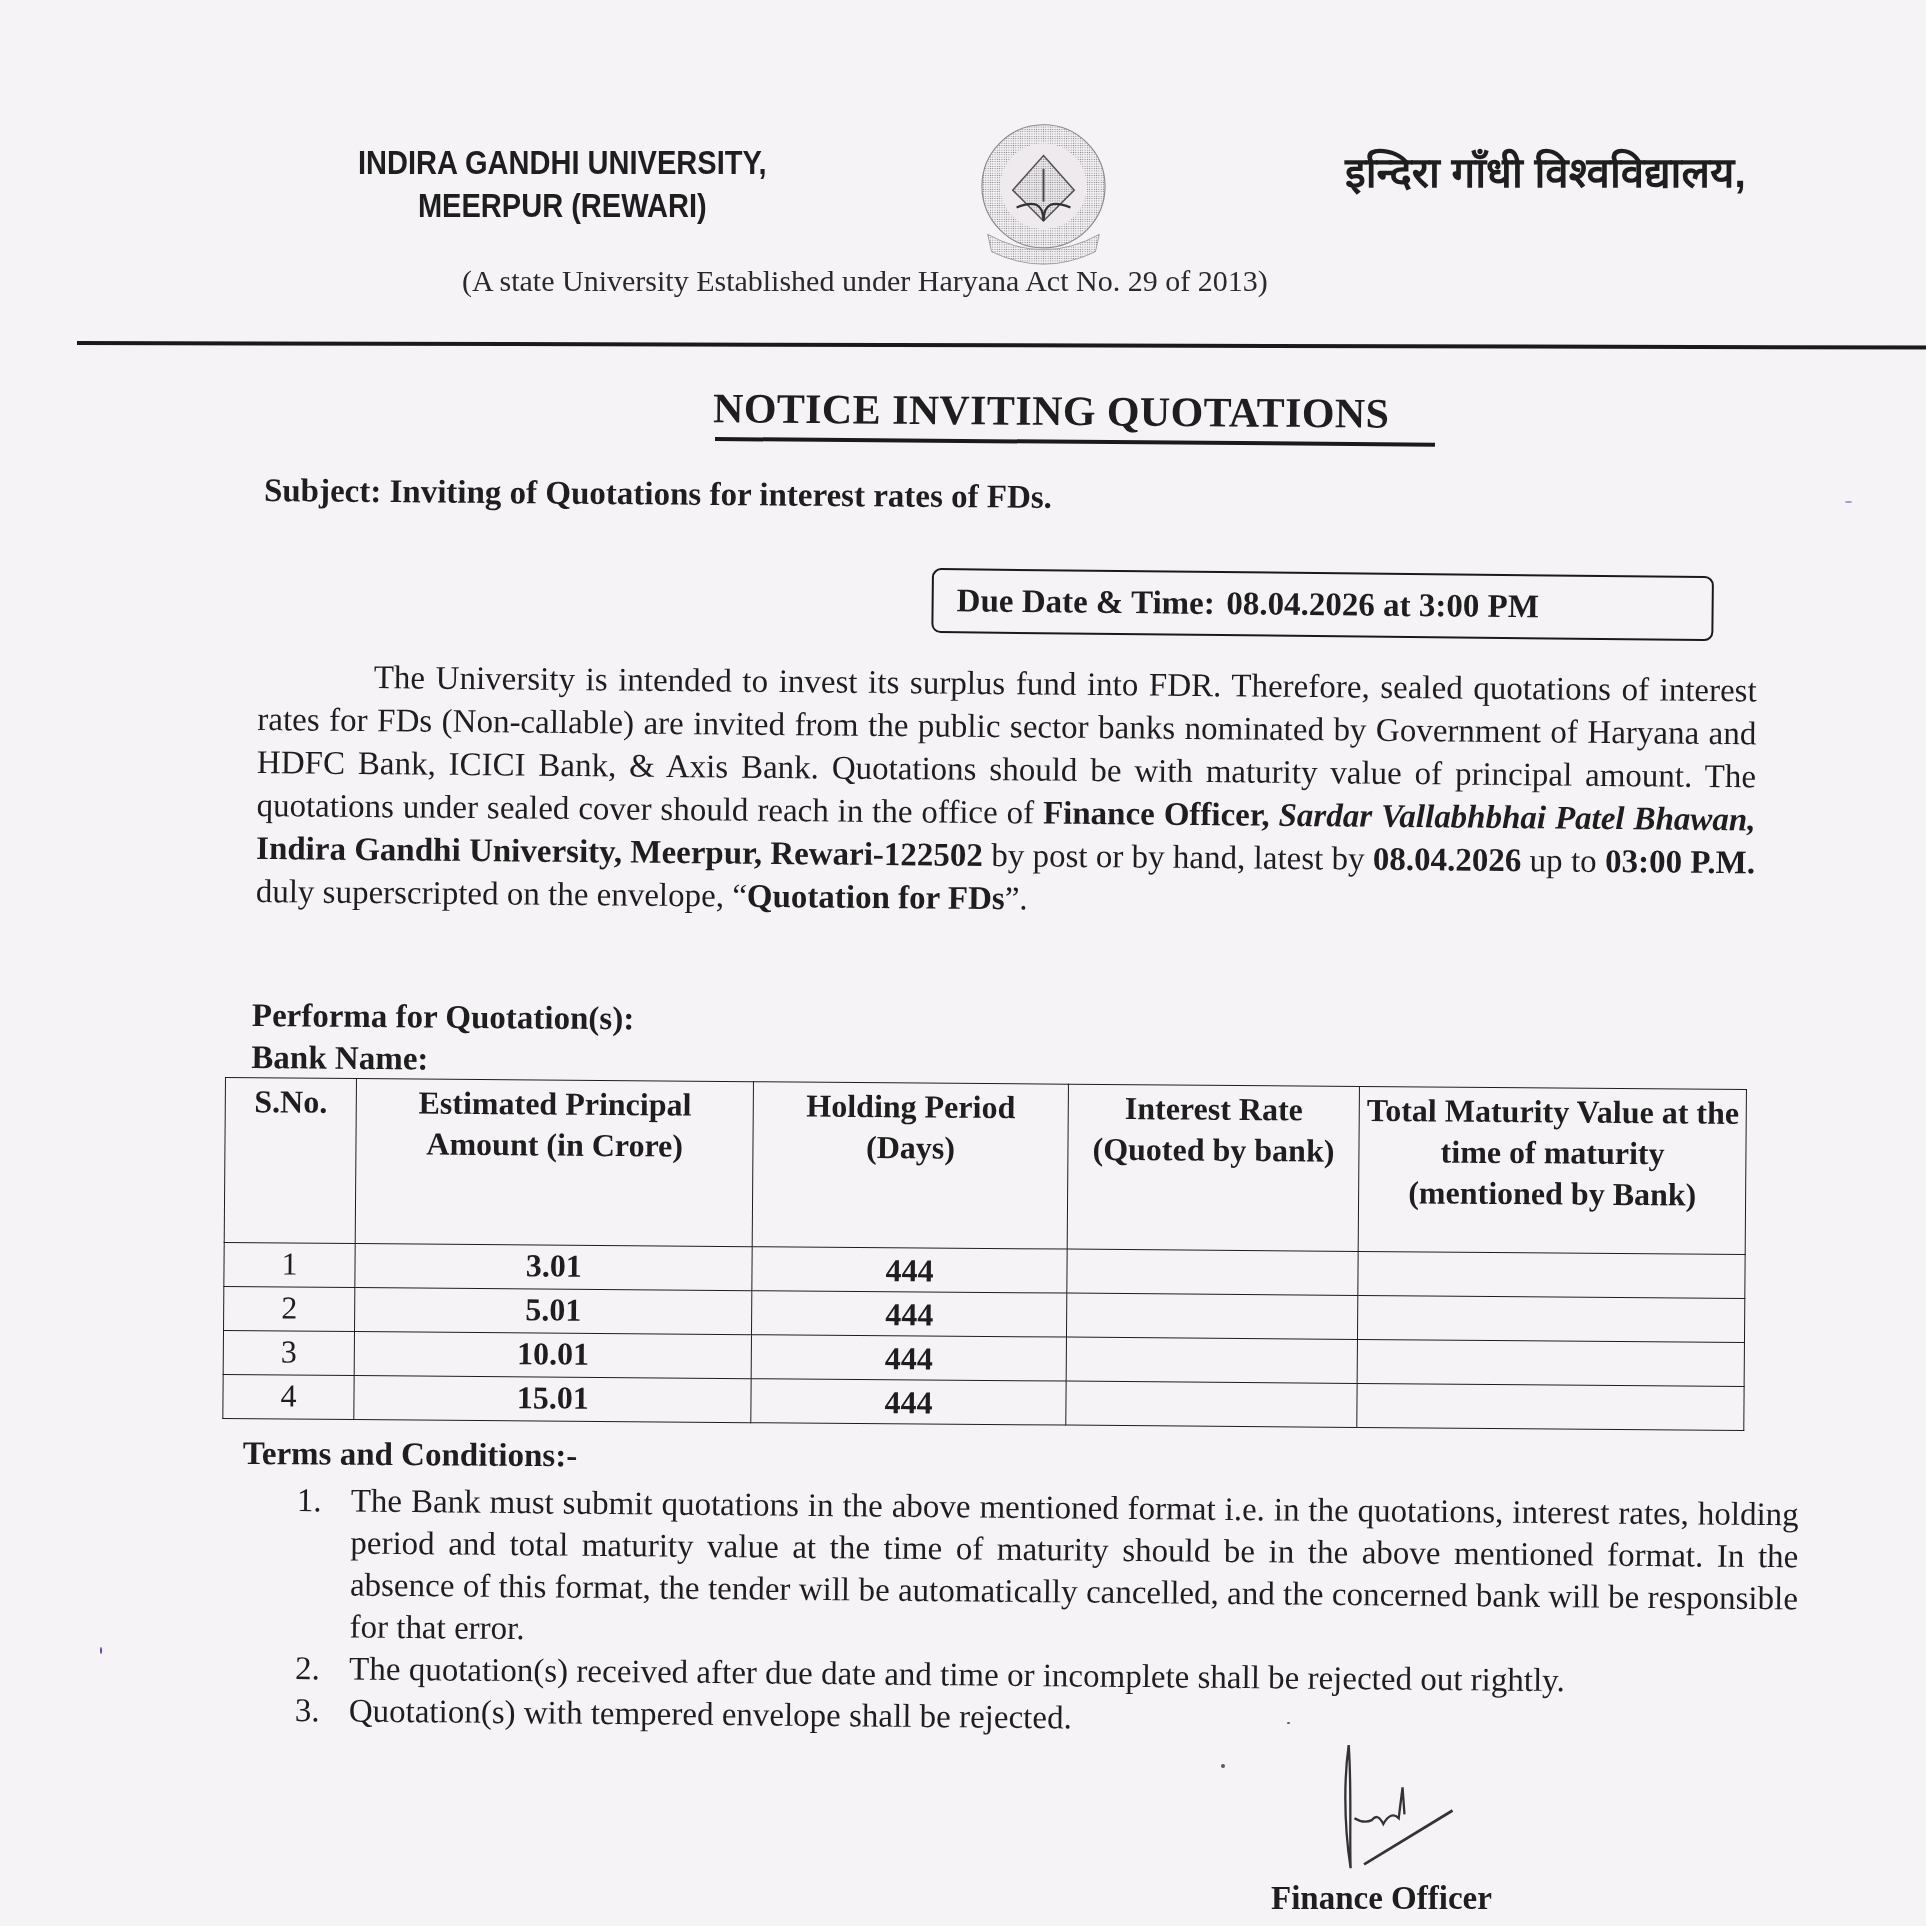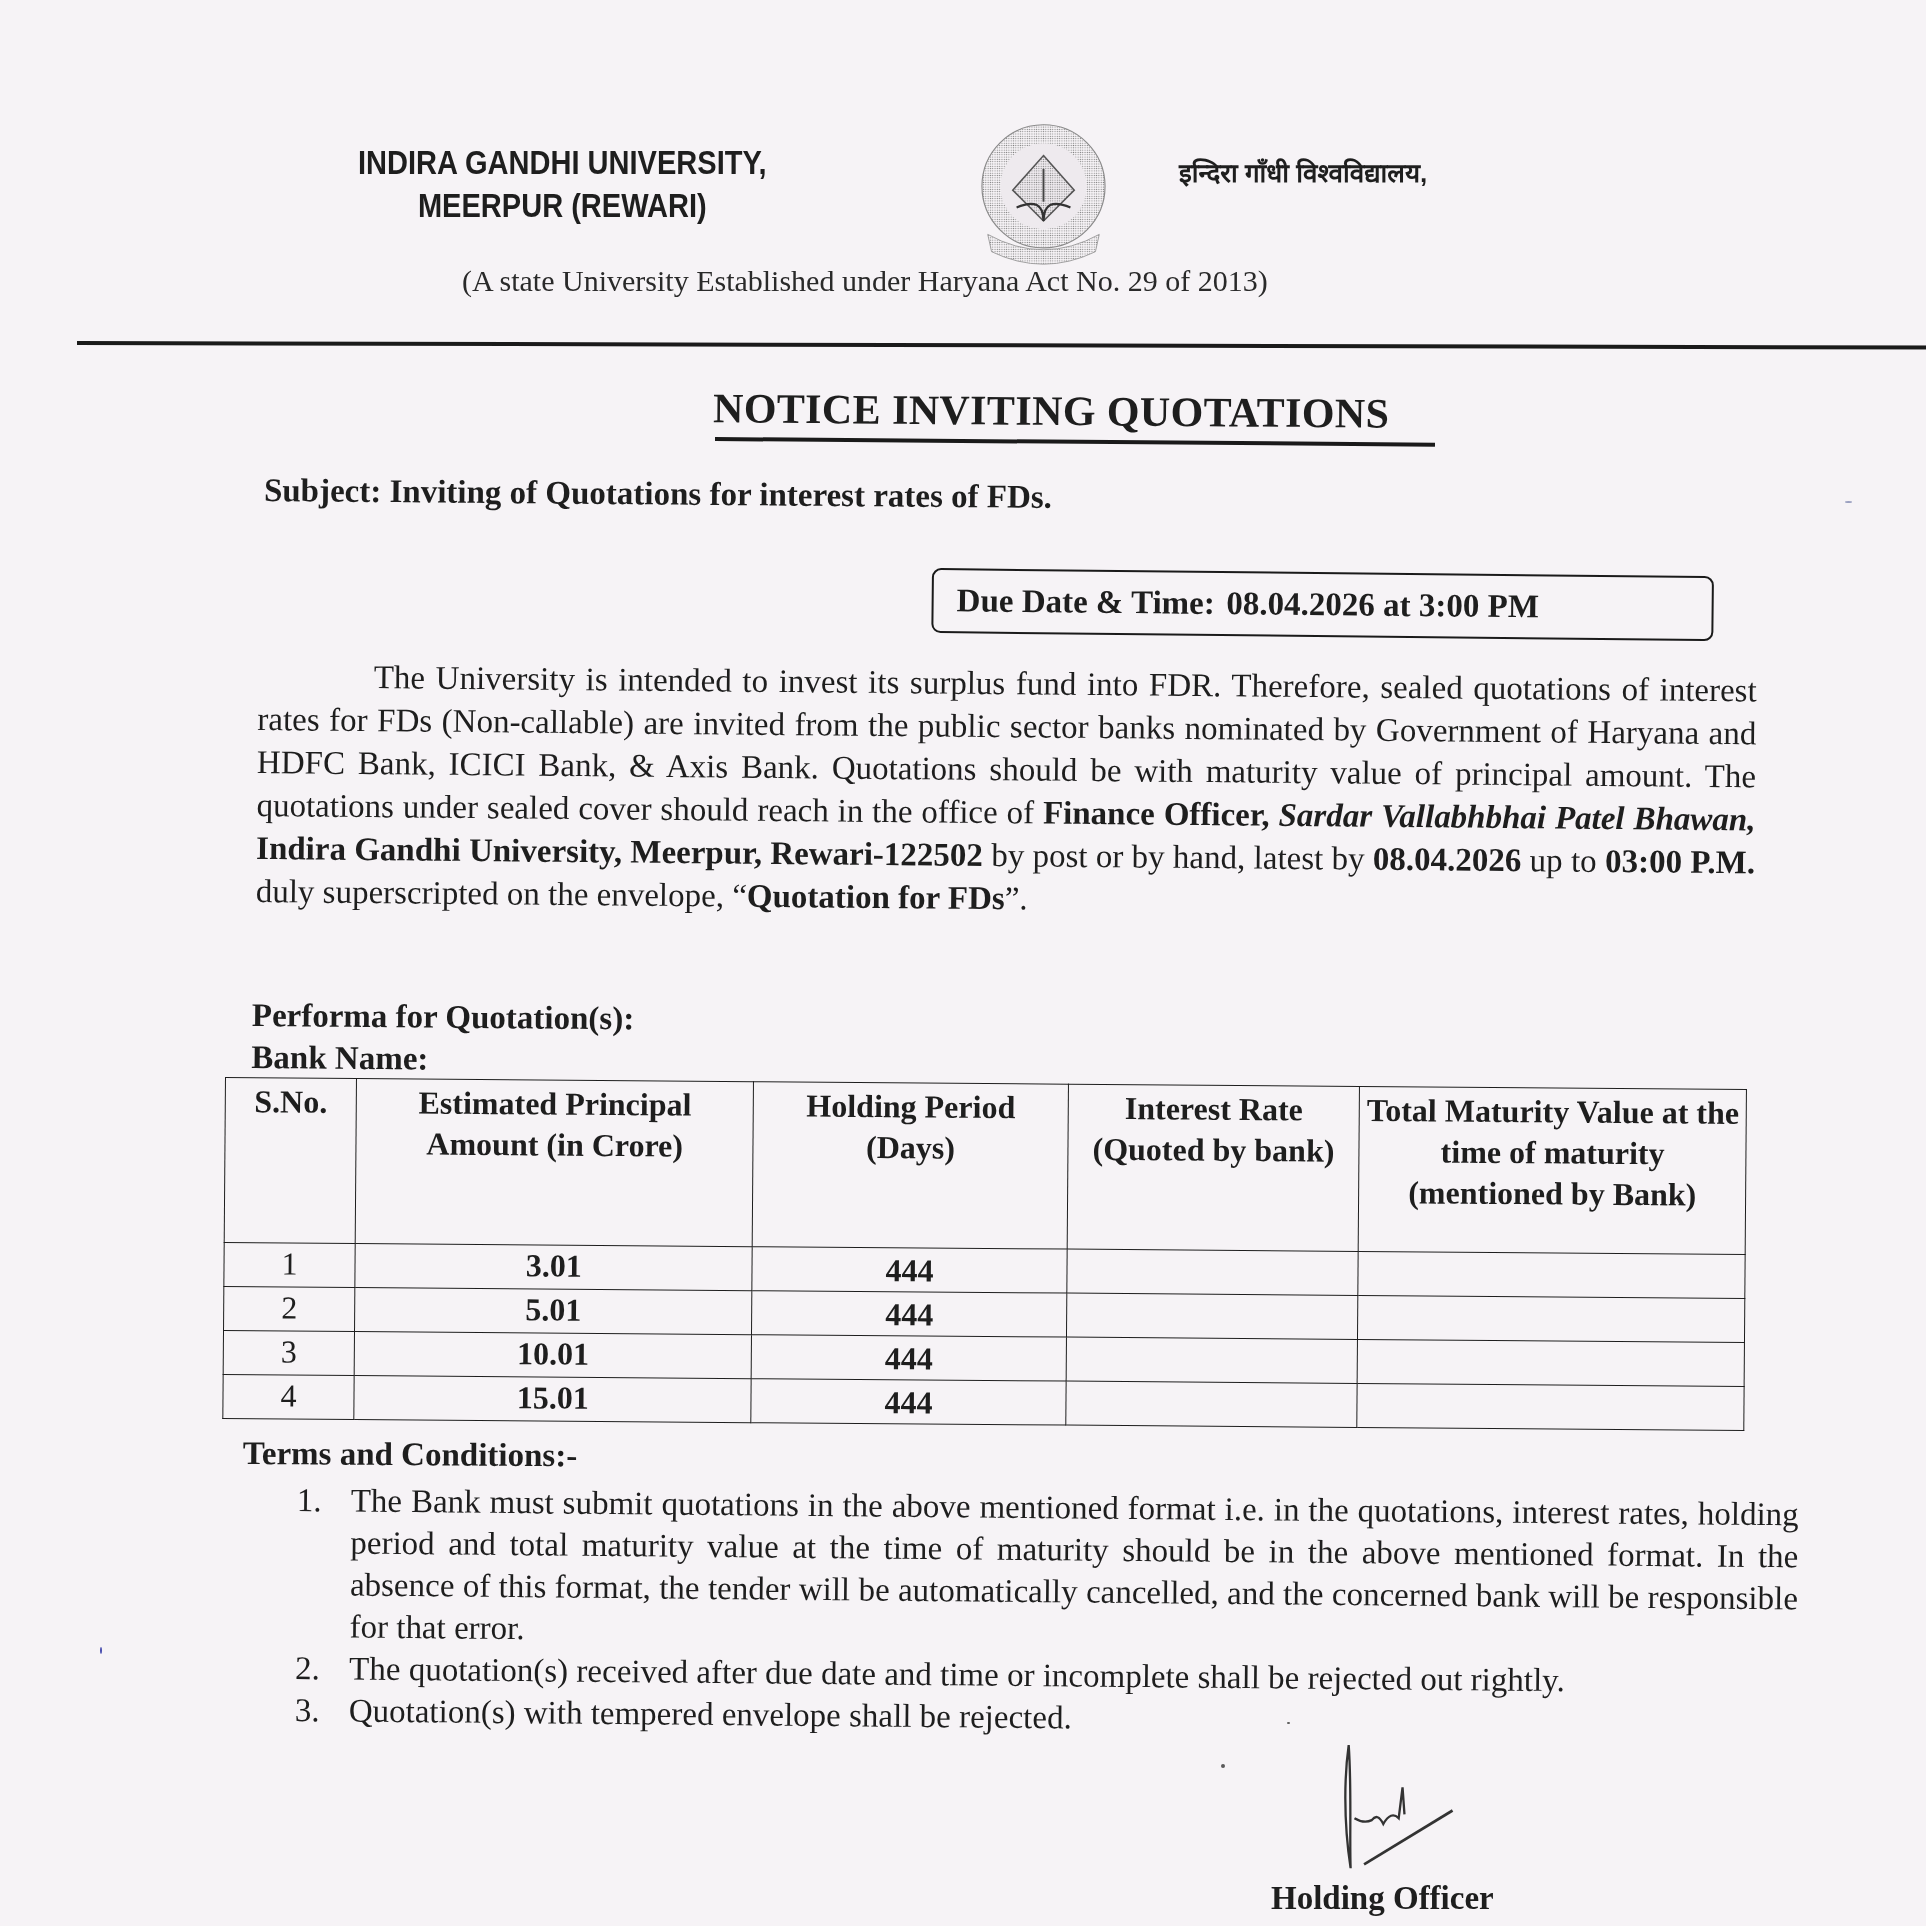--- a/index.html
+++ b/index.html
@@ -16,22 +16,22 @@
   .serif { font-family: "Liberation Serif", "DejaVu Serif", serif; }
   .bold { font-weight: bold; }
 
   
   #uni-name-en {
     left: 308px; top: 141px; width: 578px;
     font-size: 33px; font-weight: bold; line-height: 43px;
     text-align: center; transform: scaleX(0.88); transform-origin: left top;
   }
   #uni-name-hi {
-    left: 1179px; top: 150px; width: 501px;
-    font-size: 26px; font-weight: bold; line-height: 46px; text-align: left;
+    left: 1245px; top: 150px; width: 501px;
+    font-size: 42px; font-weight: bold; line-height: 46px; text-align: right;
   }
   #logo { left: 980px; top: 119px; width: 127px; height: 150px; }
   #established {
     left: 462px; top: 262px; width: 1079px; text-align: left;
     font-size: 30px; line-height: 37px; color: #2a2a2a;
   }
   #header-rule {
     left: 77px; top: 341px; width: 1868px; height: 3.9px; background: #1a1a1a;
     transform: rotate(0.14deg); transform-origin: left center;
   }
@@ -225,21 +225,21 @@
   <li><span class="num">1.</span><span>The Bank must submit quotations in the above mentioned format i.e. in the quotations, interest rates, holding period and total maturity value at the time of maturity should be in the above mentioned format. In the absence of this format, the tender will be automatically cancelled, and the concerned bank will be responsible for that error.</span></li>
   <li><span class="num">2.</span><span>The quotation(s) received after due date and time or incomplete shall be rejected out rightly.</span></li>
   <li><span class="num">3.</span><span>Quotation(s) with tempered envelope shall be rejected.</span></li>
 </ol>
 
 <svg id="sig1" class="abs" viewBox="0 0 650 360">
   <path d="M20 10 C10 80 5 200 25 330 M25 330 C22 250 28 120 20 10" fill="none" stroke="#333" stroke-width="6"></path>
   <path d="M35 200 Q60 215 80 205 Q95 185 110 215 Q130 180 150 200 L160 120 L165 190" fill="none" stroke="#333" stroke-width="6"></path>
   <line x1="60" y1="320" x2="290" y2="180" stroke="#333" stroke-width="7"></line>
 </svg>
-<div id="fo-label-1" class="abs">Holding Officer</div>
+<div id="fo-label-1" class="abs">Finance Officer</div>
 
 <div id="endst-hand" class="abs">437-439</div>
 
 <div class="speck" style="left:1845px;top:501px;width:7px;height:1.5px;background:#9aa0c0"></div>
 <div class="speck" style="left:1221px;top:1764px;width:3.9px;height:3.9px"></div>
 <div class="speck" style="left:1287px;top:1722px;width:3.1px;height:1.5px"></div>
 <div class="speck" style="left:100px;top:1647px;width:2.3px;height:7px;background:#4a4fb0"></div>
 
 
 </body></html>

